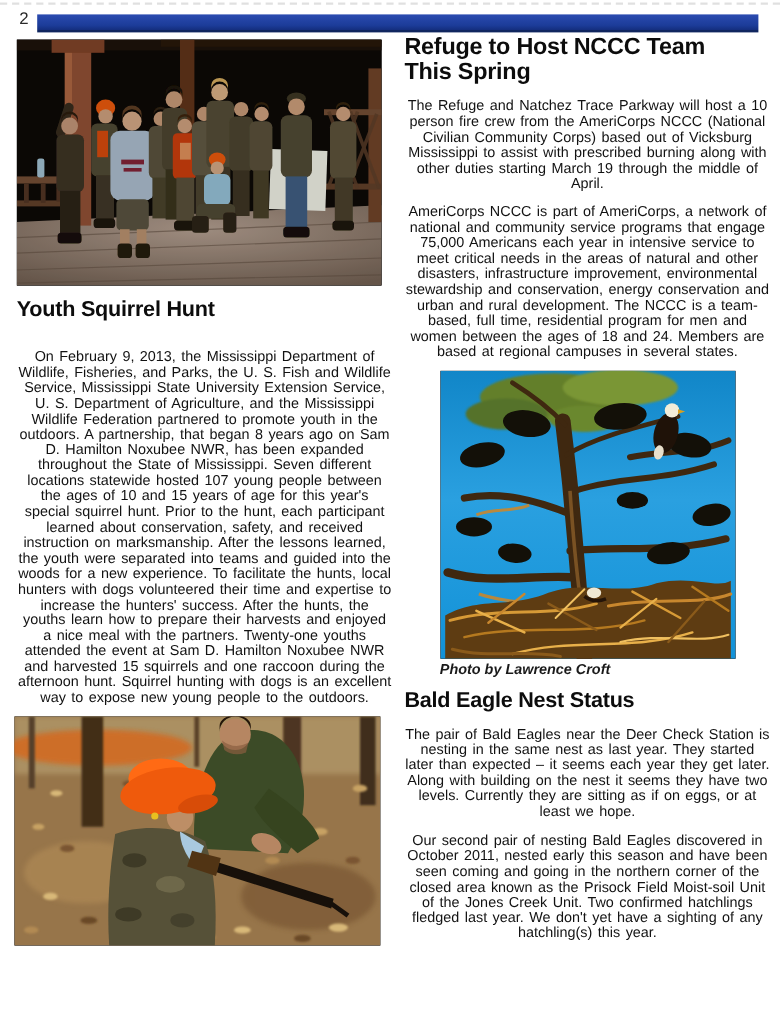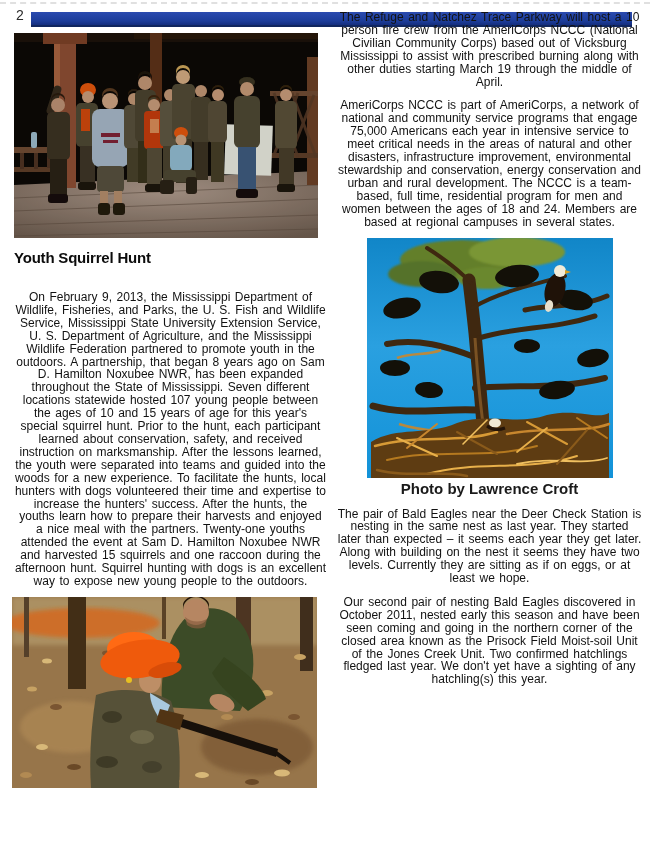--- a/index.html
+++ b/index.html
@@ -10,37 +10,37 @@
 
   .page-number { position:absolute; top:7px; left:16px; font-size:14px; color:#2b2b2b; }
   .header-bar { position:absolute; top:12px; left:31px; width:601px; height:15px;
                 background:linear-gradient(#2b4bb0,#1c3c99 70%,#142e7e); border-bottom:2px solid #10265f; }
 
   .col-left  { position:absolute; top:0; left:14px;  width:313px; }
   .col-right { position:absolute; top:0; left:337px; width:305px; }
 
   p.body { font-size:12px; line-height:12.9px; word-spacing:1.2px; color:#121212; text-align:center; }
   h1.art { font-size:19.5px; line-height:21px; font-weight:bold; color:#0c0c0c; letter-spacing:-0.2px; }
-  h2.art { font-size:15px;  line-height:23px; font-weight:bold; color:#0c0c0c; letter-spacing:-0.2px; }
+  h2.art { font-size:18px;  line-height:23px; font-weight:bold; color:#0c0c0c; letter-spacing:-0.2px; }
 
   .photo { display:block; background:#000; }
   .photo svg { display:block; }
 
   
   .photo-group { margin-top:33px; width:304px; height:205px; }
   .col-left h2.art { margin-top:8px; }
   .col-left p.body { margin-top:22px; width:313px; }
   .photo-hunt { margin-top:9px; width:305px; height:191px; margin-left:-2px; }
 
   
   .col-right h1.art { margin-top:29px; width:282px; }
   .col-right p.body { margin-top:11px; }
   .photo-block { width:246px; margin:9px auto 0 auto; }
   .photo-eagle { width:246px; height:240px; }
-  .photo-credit { margin-top:2px; text-align:center; font-size:15px; font-weight:600; color:#1a1a1a; }
+  .photo-credit { margin-top:2px; text-align:left; font-size:12px; font-style:italic; font-weight:600; color:#1a1a1a; }
   .col-right h2.art { margin-top:7px; }
 </style>
 </head>
 <body>
 
 <div class="page">
   <div class="scan-edge"></div>
   <div class="page-number">2</div>
   <div class="header-bar"></div>
 
@@ -259,20 +259,21 @@
         <g>
           <polygon points="158,118 266,152 264,160 156,126" fill="#17100a"></polygon>
           <polygon points="148,112 172,118 168,133 144,125" fill="#513414"></polygon>
           <line x1="264" y1="156" x2="278" y2="166" stroke="#17100a" stroke-width="4"></line>
         </g>
       </svg>
     </figure>
   </div>
 
   <div class="col-right">
+    <h1 class="art">Refuge to Host NCCC Team This Spring</h1>
     <p class="body">The Refuge and Natchez Trace Parkway will host a 10 person fire crew from the AmeriCorps NCCC (National Civilian Community Corps) based out of Vicksburg Mississippi to assist with prescribed burning along with other duties starting March 19 through the middle of April.</p>
     <p class="body">AmeriCorps NCCC is part of AmeriCorps, a network of national and community service programs that engage 75,000 Americans each year in intensive service to meet critical needs in the areas of natural and other disasters, infrastructure improvement, environmental stewardship and conservation, energy conservation and urban and rural development.  The NCCC is a team-based, full time, residential program for men and women between the ages of 18 and 24.  Members are based at regional campuses in several states.</p>
 
     <div class="photo-block">
       <figure class="photo photo-eagle">
         <svg width="246" height="240" viewBox="0 0 246 240">
           <defs>
             <linearGradient id="sky" x1="0" y1="0" x2="0" y2="1">
               <stop offset="0%" stop-color="#1186c8"></stop>
                 <stop offset="45%" stop-color="#2aa0e0"></stop>
@@ -347,16 +348,17 @@
               <path d="M220,192 L190,226" stroke="#8a5a1a" stroke-width="2"></path>
             </g>
             <ellipse cx="128" cy="185" rx="6" ry="4.5" fill="#efe8d4"></ellipse>
             <path d="M120,188 q8,6 18,2" stroke="#241408" stroke-width="3" fill="none"></path>
           </g>
         </svg>
       </figure>
       <div class="photo-credit">Photo by Lawrence Croft</div>
     </div>
 
+    <h2 class="art">Bald Eagle Nest Status</h2>
     <p class="body">The pair of Bald Eagles near the Deer Check Station is nesting in the same nest as last year. They started later than expected – it seems each year they get later.  Along with building on the nest it seems they have two levels. Currently they are sitting as if on eggs, or at least we hope.</p>
     <p class="body">Our second pair of nesting Bald Eagles discovered in October 2011, nested early this season and have been seen coming and going in the northern corner of the closed area known as the Prisock Field Moist-soil Unit of the Jones Creek Unit.  Two confirmed hatchlings fledged last year.  We don't yet have a sighting of any hatchling(s) this year.</p>
   </div>
 </div>
 
 </body></html>

